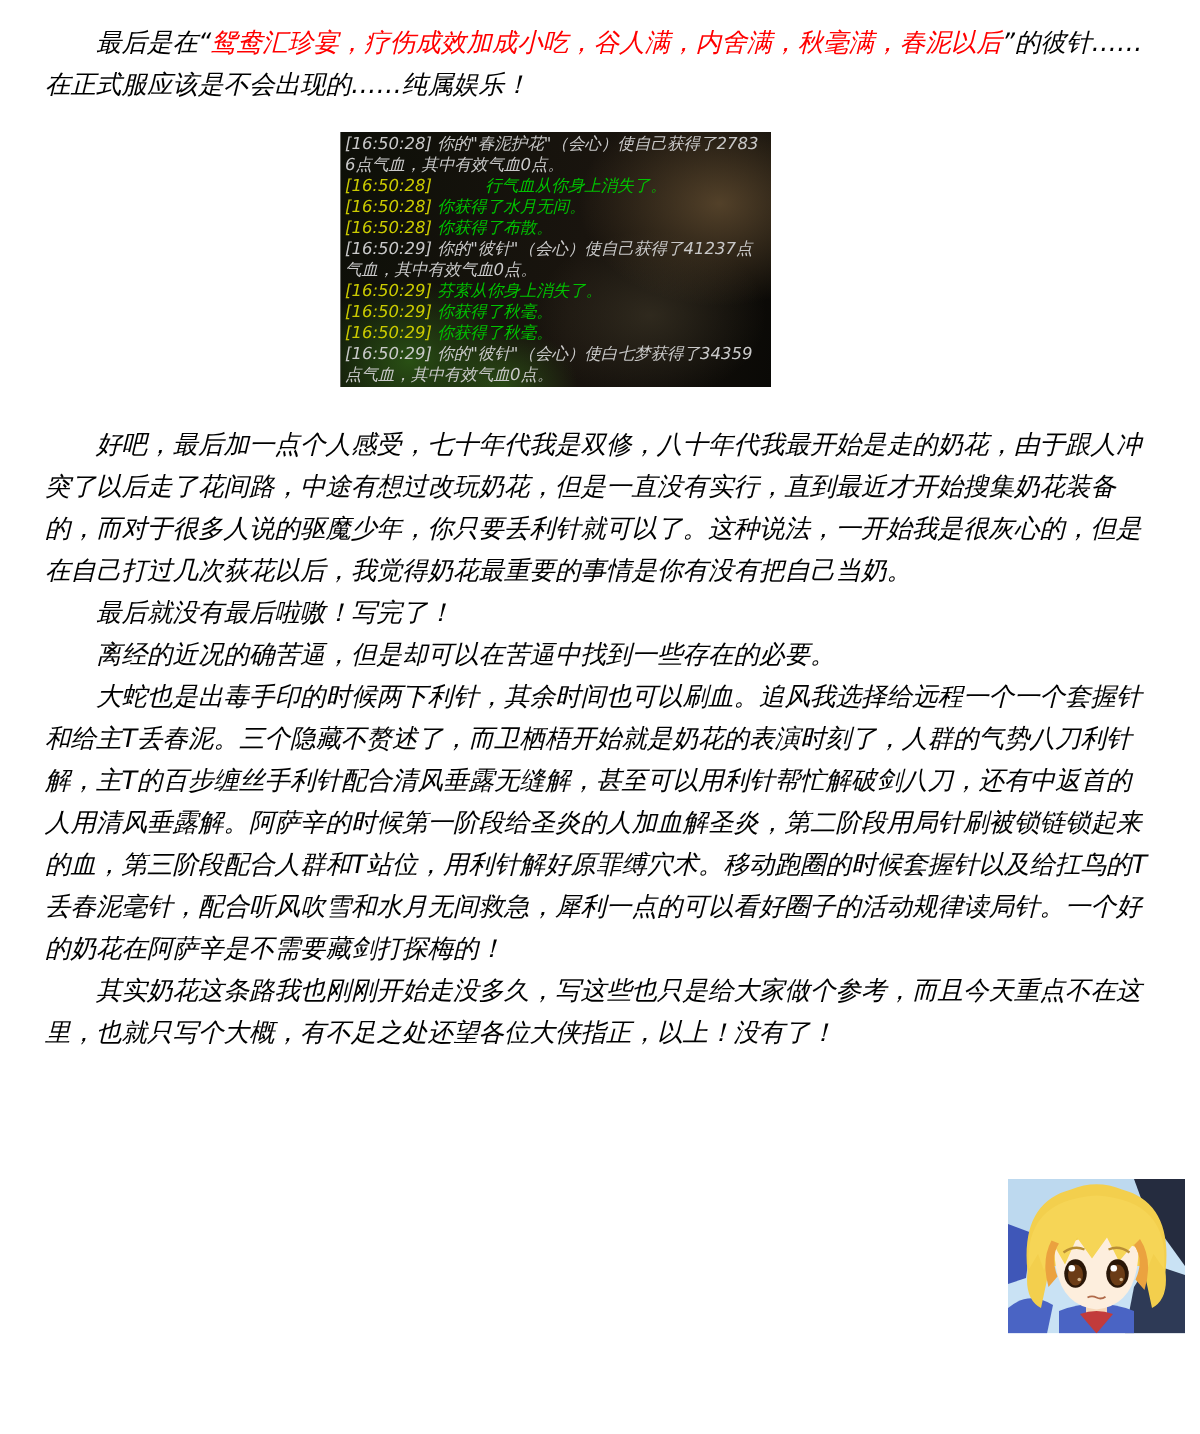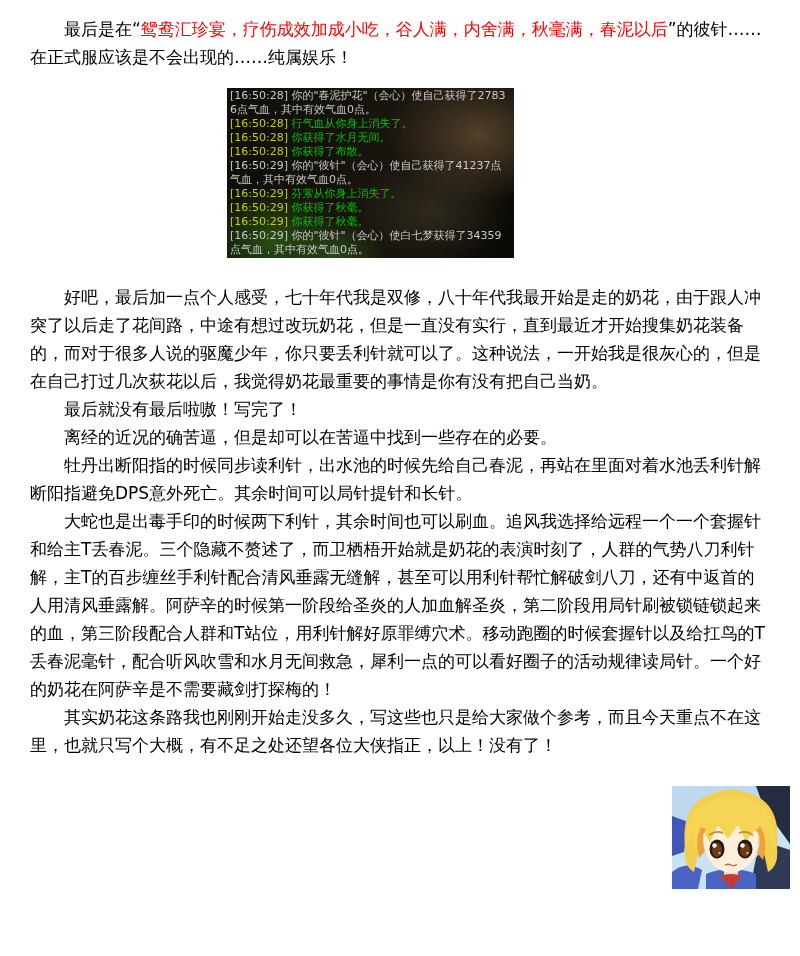--- a/index.html
+++ b/index.html
@@ -1,18 +1,18 @@
 <!DOCTYPE html>
 <html><head>
 <meta charset="utf-8">
 <style>
   html,body { margin:0; padding:0; background:#ffffff; }
   body { width:800px; height:956px; font-family:"DejaVu Sans","Liberation Sans",sans-serif; color:#000; }
   .page { position:relative; width:800px; height:956px; box-sizing:border-box; padding:15px 30px 0 30px;
-          font-size:17px; line-height:28px; overflow:hidden; }
+          font-size:17px; line-height:28px; overflow:hidden;font-style:italic; }
   .para { margin:0; text-indent:2em; }
   .red { color:#ff0000; }
 
   
   .screenshot { position:relative; width:287px; height:170px; margin:17px 0 25px 197px; overflow:hidden;
                 background:#0b0c07; }
   .shot-bg { position:absolute; inset:0;
       background:
         radial-gradient(95px 75px at 16% 90%, rgba(45,90,22,.85), rgba(25,45,12,0) 72%),
         radial-gradient(70px 55px at 38% 99%, rgba(50,95,25,.7), rgba(25,45,12,0) 70%),
@@ -35,37 +35,36 @@
 <body>
 
 <div class="page">
 
   <p class="para"><span>最后是在“</span><span class="red">鸳鸯汇珍宴，疗伤成效加成小吃，谷人满，内舍满，秋毫满，春泥以后</span><span>”的彼针……在正式服应该是不会出现的……纯属娱乐！</span></p>
 
   <div class="screenshot">
     <div class="shot-bg"></div>
     <div class="log" id="combat-log">
         <div class="log-line"><span style="color: rgb(201, 201, 201);">[16:50:28] </span><span style="color: rgb(201, 201, 201);">你的"春泥护花"（会心）使自己获得了27836点气血，其中有效气血0点。</span></div>
-        <div class="log-line"><span style="color: rgb(203, 203, 0);">[16:50:28] </span><span style="color: rgb(0, 195, 0);">行气血从你身上消失了。</span></div>
+        <div class="log-line"><span style="color: rgb(203, 203, 0);">[16:50:28] </span><span style="color: rgb(0, 195, 0); margin-left: 32px;">行气血从你身上消失了。</span></div>
         <div class="log-line"><span style="color: rgb(203, 203, 0);">[16:50:28] </span><span style="color: rgb(0, 195, 0);">你获得了水月无间。</span></div>
         <div class="log-line"><span style="color: rgb(203, 203, 0);">[16:50:28] </span><span style="color: rgb(0, 195, 0);">你获得了布散。</span></div>
         <div class="log-line"><span style="color: rgb(201, 201, 201);">[16:50:29] </span><span style="color: rgb(201, 201, 201);">你的"彼针"（会心）使自己获得了41237点气血，其中有效气血0点。</span></div>
         <div class="log-line"><span style="color: rgb(203, 203, 0);">[16:50:29] </span><span style="color: rgb(0, 195, 0);">芬萦从你身上消失了。</span></div>
         <div class="log-line"><span style="color: rgb(203, 203, 0);">[16:50:29] </span><span style="color: rgb(0, 195, 0);">你获得了秋毫。</span></div>
         <div class="log-line"><span style="color: rgb(203, 203, 0);">[16:50:29] </span><span style="color: rgb(0, 195, 0);">你获得了秋毫。</span></div>
         <div class="log-line"><span style="color: rgb(201, 201, 201);">[16:50:29] </span><span style="color: rgb(201, 201, 201);">你的"彼针"（会心）使白七梦获得了34359点气血，其中有效气血0点。</span></div>
       </div>
   </div>
 
 
   <div class="body-wrap" id="body-paragraphs">
       <p class="para">好吧，最后加一点个人感受，七十年代我是双修，八十年代我最开始是走的奶花，由于跟人冲突了以后走了花间路，中途有想过改玩奶花，但是一直没有实行，直到最近才开始搜集奶花装备的，而对于很多人说的驱魔少年，你只要丢利针就可以了。这种说法，一开始我是很灰心的，但是在自己打过几次荻花以后，我觉得奶花最重要的事情是你有没有把自己当奶。</p>
       <p class="para">最后就没有最后啦嗷！写完了！</p>
       <p class="para">离经的近况的确苦逼，但是却可以在苦逼中找到一些存在的必要。</p>
-      <p class="para">牡丹出断阳指的时候同步读利针，出水池的时候先给自己春泥，再站在里面对着水池丢利针解断阳指避免DPS意外死亡。其余时间可以局针提针和长针。</p>
       <p class="para">大蛇也是出毒手印的时候两下利针，其余时间也可以刷血。追风我选择给远程一个一个套握针和给主T丢春泥。三个隐藏不赘述了，而卫栖梧开始就是奶花的表演时刻了，人群的气势八刀利针解，主T的百步缠丝手利针配合清风垂露无缝解，甚至可以用利针帮忙解破剑八刀，还有中返首的人用清风垂露解。阿萨辛的时候第一阶段给圣炎的人加血解圣炎，第二阶段用局针刷被锁链锁起来的血，第三阶段配合人群和T站位，用利针解好原罪缚穴术。移动跑圈的时候套握针以及给扛鸟的T丢春泥毫针，配合听风吹雪和水月无间救急，犀利一点的可以看好圈子的活动规律读局针。一个好的奶花在阿萨辛是不需要藏剑打探梅的！</p>
     </div>
 
   <p class="para">其实奶花这条路我也刚刚开始走没多久，写这些也只是给大家做个参考，而且今天重点不在这里，也就只写个大概，有不足之处还望各位大侠指正，以上！没有了！</p>
 
   <div class="avatar">
     <svg viewBox="0 0 118 103" width="118" height="103">
       <rect width="118" height="103" fill="#c9e2f4"></rect>
       <rect width="118" height="42" fill="#bdd9ef"></rect>
       <path d="M84 0 H118 V58 L92 22 Z" fill="#252c3f"></path>

